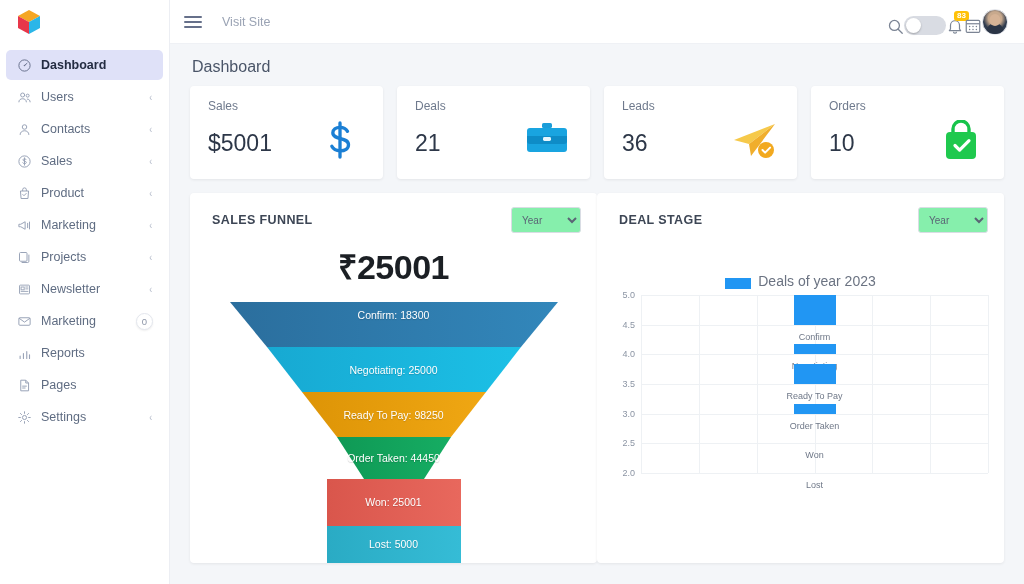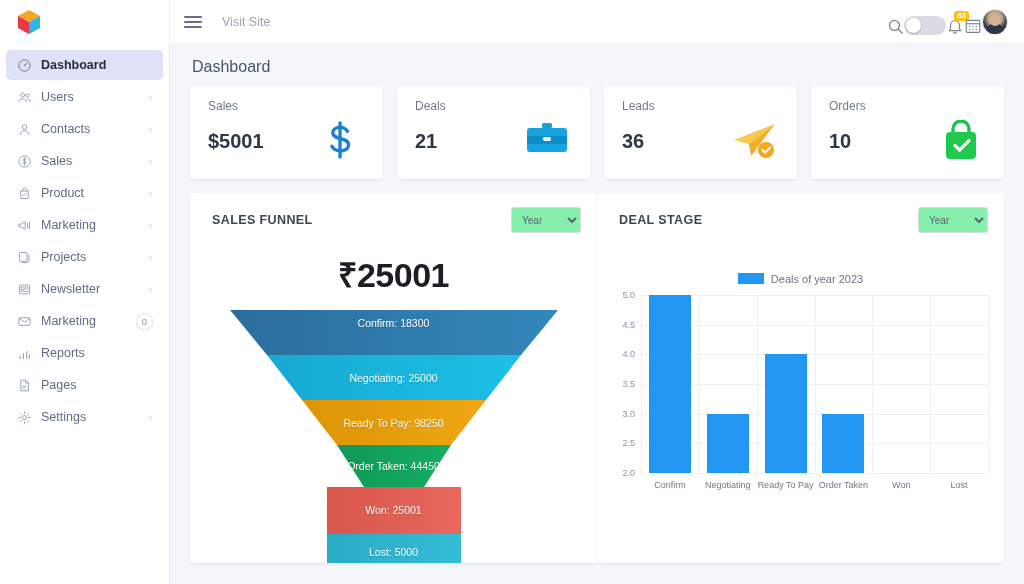--- a/index.html
+++ b/index.html
@@ -137,22 +137,22 @@
   .cards { display: flex; gap: 14px; }
   .card {
     flex: 1 1 0; height: 93px;
     background: #fff; border-radius: 4px;
     box-shadow: 0 1px 3px rgba(0,0,0,.07);
     padding: 13px 18px 0 18px;
     position: relative;
   }
   .card-title { font-size: 12px; color: #6f7a8d; }
   .card-value {
-    font-size: 20px; color: #2d3748;
-    margin-top: 17px; font-weight: bold;
+    font-size: 23px; color: #2d3748;
+    margin-top: 17px; font-weight: normal;
   }
   .card-icon {
     position: absolute; right: 20px; top: 32px;
     width: 46px; height: 44px;
     display: flex; align-items: center; justify-content: center;
   }
 
   
   .panels { display: flex; margin-top: 14px; }
   .panel {
@@ -177,42 +177,42 @@
     border: 1px solid #d9dde4; border-radius: 3px;
     background: #86efac; color: #5a6475;
     font-size: 10px; font-family: "Liberation Sans", sans-serif;
     padding-left: 6px; cursor: pointer;
   }
 
   
   .funnel-total {
     text-align: center;
     font-size: 34px; font-weight: bold;
-    color: #1b1f24; margin-top: 18px;
+    color: #1b1f24; margin-top: 10px;
     letter-spacing: -0.5px;
   }
   .funnel-wrap {
     position: relative;
     width: 340px; height: 268px;
     margin: 13px auto 0 auto;
   }
   .funnel-wrap svg { display: block; width: 340px; height: 268px; }
   .funnel-lbl {
     position: absolute; width: 100%;
     text-align: center; color: #fff;
     font-size: 10.5px; pointer-events: none;
     text-shadow: 0 1px 1px rgba(0,0,0,.18);
   }
 
   
   .bar-chart { position: relative; width: 100%; height: 272px; }
   .legend {
     position: absolute; top: 40px; left: 0; width: 100%;
-    display: flex; align-items: flex-start; justify-content: center; gap: 7px;
-    font-size: 11px; color: #6b7382;
+    display: flex; align-items: flex-end; justify-content: center; gap: 7px;
+    font-size: 14px; color: #6b7382;
   }
   .legend-swatch { width: 26px; height: 11px; background: #2196f3; display: block; }
   .plot {
     position: absolute;
     left: 44px; right: 16px; top: 62px; bottom: 32px;
   }
   .gridline {
     position: absolute; left: 0; right: 0;
     height: 1px; background: #eef1f4;
   }
@@ -220,21 +220,21 @@
     position: absolute; top: 0; bottom: 0;
     width: 1px; background: #eef1f4;
   }
   .ytick {
     position: absolute; right: 100%;
     margin-right: 6px;
     font-size: 9px; color: #8b94a3;
     transform: translateY(-50%);
     white-space: nowrap;
   }
-  .bars { position: absolute; left:0; right:0; top:0; bottom:0; display: flex; }
+  .bars { position: absolute; left:0; right:0; top:0; bottom:0; display: flex; flex-direction: column; }
   .bar-col { flex: 1 1 0; position: relative; }
   .bar {
     position: absolute; bottom: 0; left: 50%;
     transform: translateX(-50%);
     width: 42px; background: #2196f3;
   }
   .xtick {
     position: absolute; top: 100%; margin-top: 7px;
     left: 50%; transform: translateX(-50%);
     font-size: 9px; color: #6f7888; white-space: nowrap;

